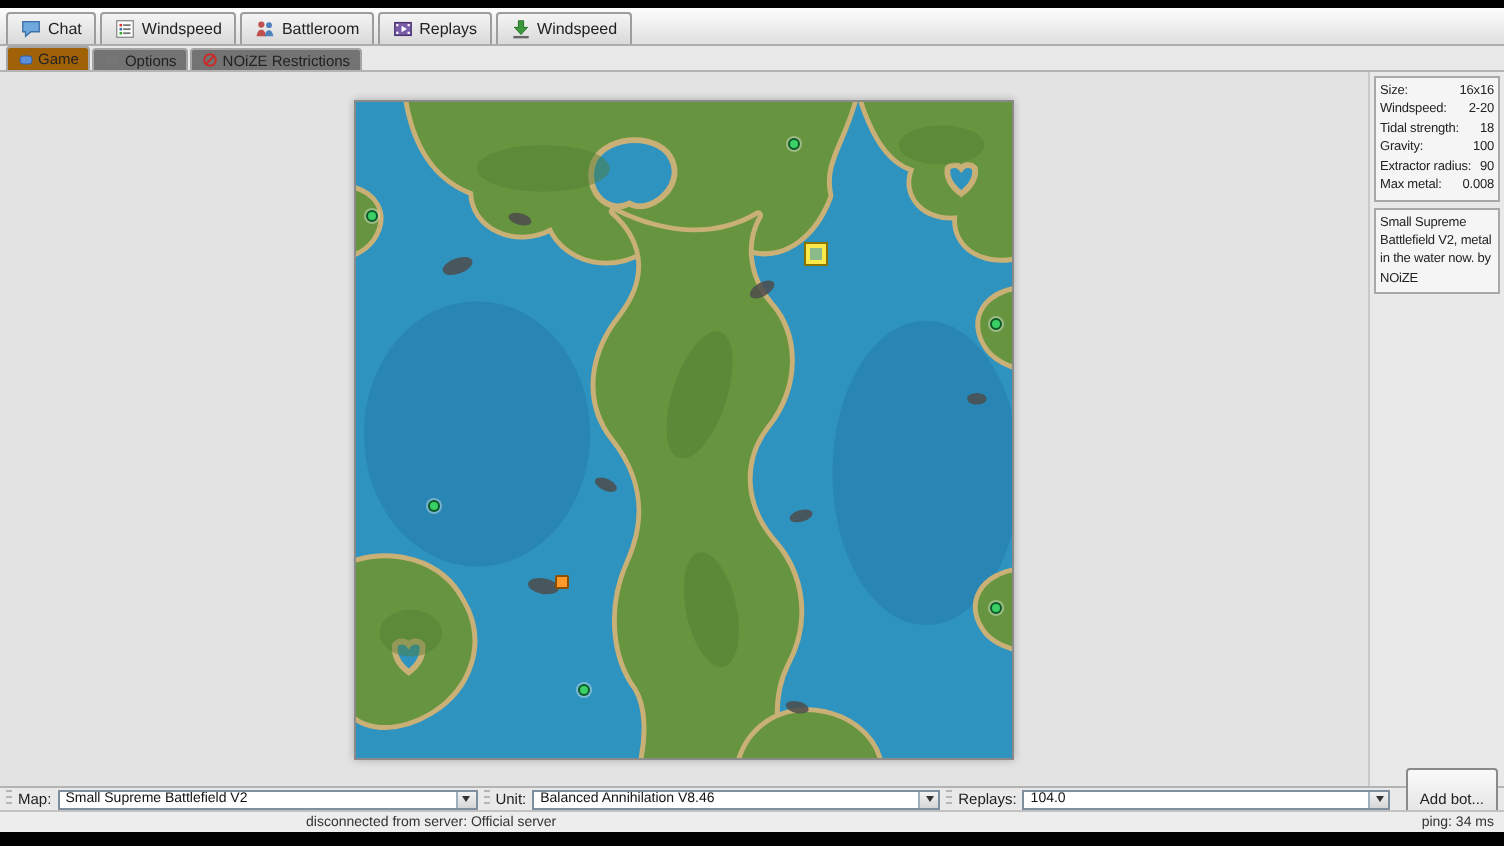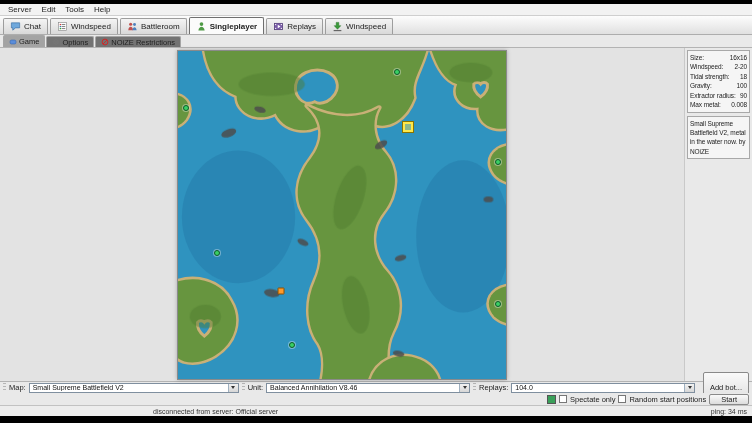--- a/index.html
+++ b/index.html
@@ -15,21 +15,21 @@
   .menubar{height:12px;flex:none;background:#f2f2f2;border-bottom:1px solid #cfcfcf;display:flex;align-items:center;padding:0 3px;font-size:8px}
   .menu-item{padding:0 5px;cursor:default}
   
   .tabbar{height:19px;flex:none;background:linear-gradient(#fdfdfd,#e0e0e0);border-bottom:1px solid #adadad;display:flex;align-items:flex-end;gap:2px;padding:1px 3px 0 3px}
   .tab{display:flex;align-items:center;gap:3px;font-size:8px;border:1px solid #9d9d9d;border-bottom:none;background:linear-gradient(#f4f4f4,#d9d9d9);padding:0 6px;height:16px;border-radius:2px 2px 0 0;cursor:default;white-space:nowrap}
   .tab.active{background:#fbfbfb;border-color:#6f6f6f;font-weight:bold;height:17px}
   .ticon{display:flex;align-items:center}
   
   .subtabbar{height:13px;flex:none;background:#e9e9e9;display:flex;align-items:flex-end;gap:1px;padding:1px 3px 0 3px;border-bottom:1px solid #b3b3b3}
   .subtab{display:flex;align-items:center;gap:2px;font-size:7.5px;border:1px solid #a5a5a5;border-bottom:none;background:#737373;padding:0 5px;height:11px;border-radius:2px 2px 0 0;white-space:nowrap;cursor:default}
-  .subtab.active{background:#a3a3a3;height:12px}
+  .subtab.active{background:#a16207;height:12px}
   
   .content{flex:1;display:flex;min-height:0}
   .map-area{flex:1;display:flex;align-items:center;justify-content:center;background:#e3e3e3}
   .map-frame{position:relative;width:330px;height:330px;border:1px solid #8a8a8a;box-shadow:0 0 4px rgba(0,0,0,.25);overflow:hidden}
   .map-frame svg{display:block;width:100%;height:100%}
   .markers{position:absolute;inset:0;z-index:2}
   .marker{position:absolute;transform:translate(-50%,-50%)}
   .marker.start-green{width:6px;height:6px;border-radius:50%;background:var(--start-green);border:1px solid #0c5a28;box-shadow:0 0 0 1px rgba(255,255,255,.35)}
   .marker.start-selected{width:10px;height:10px;background:rgba(255,233,74,.45);border:2px solid var(--start-selected);outline:1px solid #8a7400}
   .marker.commander{width:7px;height:7px;border-radius:1px;background:var(--commander);border:1px solid #8a4f00}
@@ -59,26 +59,20 @@
   .statusbar{height:11px;flex:none;border-top:1px solid #c2c2c2;background:#ededed;display:flex;align-items:center;font-size:7px;color:#333;padding:0 5px}
   .status-left{padding-left:148px;white-space:nowrap}
   .status-right{white-space:nowrap}
 </style>
 </head>
 <body>
 
 <div class="screen">
   <div class="app">
 
-    <div class="menubar">
-      <span class="menu-item">Server</span>
-      <span class="menu-item">Edit</span>
-      <span class="menu-item">Tools</span>
-      <span class="menu-item">Help</span>
-    </div>
 
     <div class="tabbar">
       <div class="tab">
         <span class="ticon">
             <svg width="11" height="11" viewBox="0 0 12 12">
               <path d="M1.5 2h9v5.5H6L3 10V7.5H1.5z" fill="#6fa8dc" stroke="#3a6ea5" stroke-width=".7"></path>
             </svg>
           </span>
         <span>Chat</span>
       </div>
@@ -99,29 +93,20 @@
       <div class="tab">
         <span class="ticon">
             <svg width="11" height="11" viewBox="0 0 12 12">
               <circle cx="4" cy="3.6" r="1.7" fill="#c0504d"></circle>
               <path d="M1.4 10c.3-2.6 1.4-3.6 2.6-3.6S6.3 7.4 6.6 10z" fill="#c0504d"></path>
               <circle cx="8.2" cy="3.9" r="1.6" fill="#4f81bd"></circle>
               <path d="M5.9 10c.3-2.4 1.2-3.3 2.3-3.3s2 1 2.3 3.3z" fill="#4f81bd"></path>
             </svg>
           </span>
         <span>Battleroom</span>
-      </div>
-      <div class="tab active">
-        <span class="ticon">
-            <svg width="11" height="11" viewBox="0 0 12 12">
-              <circle cx="6" cy="3.4" r="2" fill="#4e9a45"></circle>
-              <path d="M2.6 10.4c.4-3 1.9-4.2 3.4-4.2s3 1.2 3.4 4.2z" fill="#4e9a45"></path>
-            </svg>
-          </span>
-        <span>Singleplayer</span>
       </div>
       <div class="tab">
         <span class="ticon">
             <svg width="11" height="11" viewBox="0 0 12 12">
               <rect x="1.5" y="2.5" width="9" height="7" fill="#7a5ca8" stroke="#4a3570" stroke-width=".7"></rect>
               <rect x="2.3" y="3.3" width="1.2" height="1.2" fill="#fff"></rect>
               <rect x="2.3" y="7.5" width="1.2" height="1.2" fill="#fff"></rect>
               <rect x="8.5" y="3.3" width="1.2" height="1.2" fill="#fff"></rect>
               <rect x="8.5" y="7.5" width="1.2" height="1.2" fill="#fff"></rect>
               <path d="M5.2 4.2l3 1.8-3 1.8z" fill="#fff"></path>
@@ -271,29 +256,20 @@
       <span class="gripper"></span>
       <span class="lbl">Replays:</span>
       <div class="combo engine">
         <span class="combo-text">104.0</span>
         <span class="arrow"></span>
       </div>
       <span class="spacer"></span>
       <div class="btn">Add bot...</div>
     </div>
 
-    <div class="bar2">
-      <span class="spacer"></span>
-      <span class="swatch"></span>
-      <span class="checkbox"></span>
-      <span class="lbl">Spectate only</span>
-      <span class="checkbox"></span>
-      <span class="lbl">Random start positions</span>
-      <div class="btn start">Start</div>
-    </div>
 
     <div class="statusbar">
       <span class="status-left">disconnected from server: Official server</span>
       <span class="spacer"></span>
       <span class="status-right">ping: 34 ms</span>
     </div>
 
   </div>
 </div>
 

